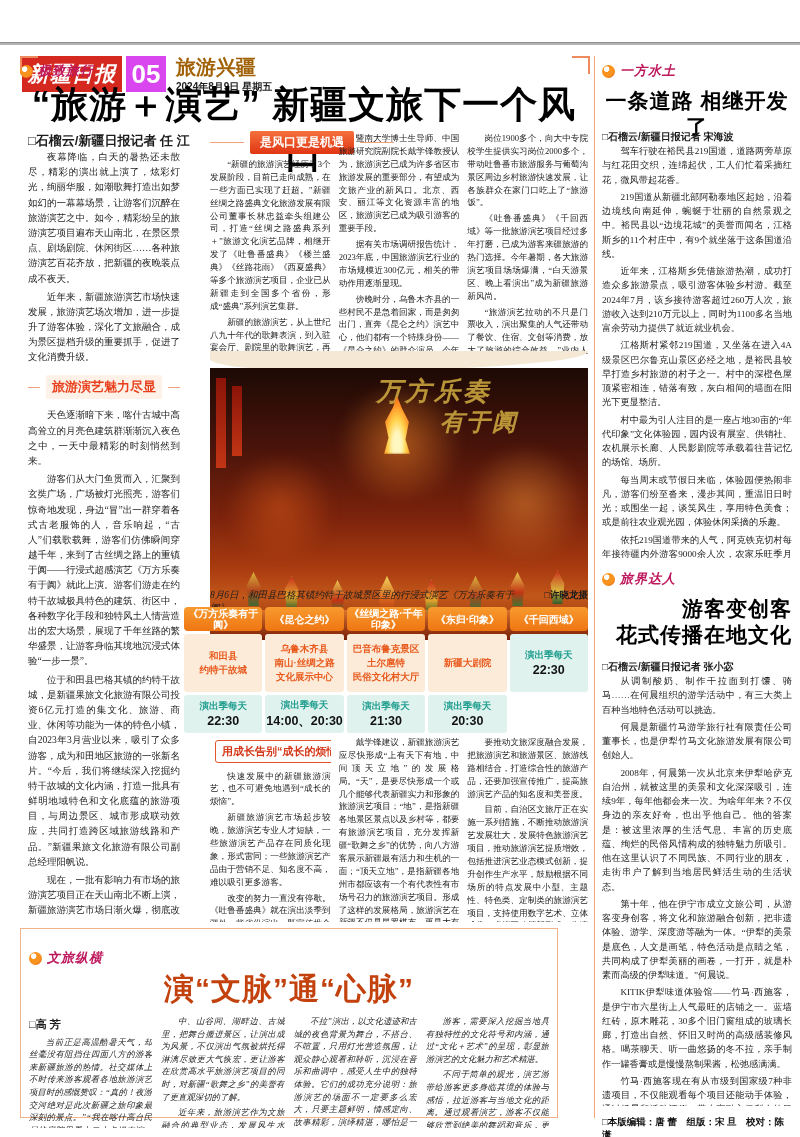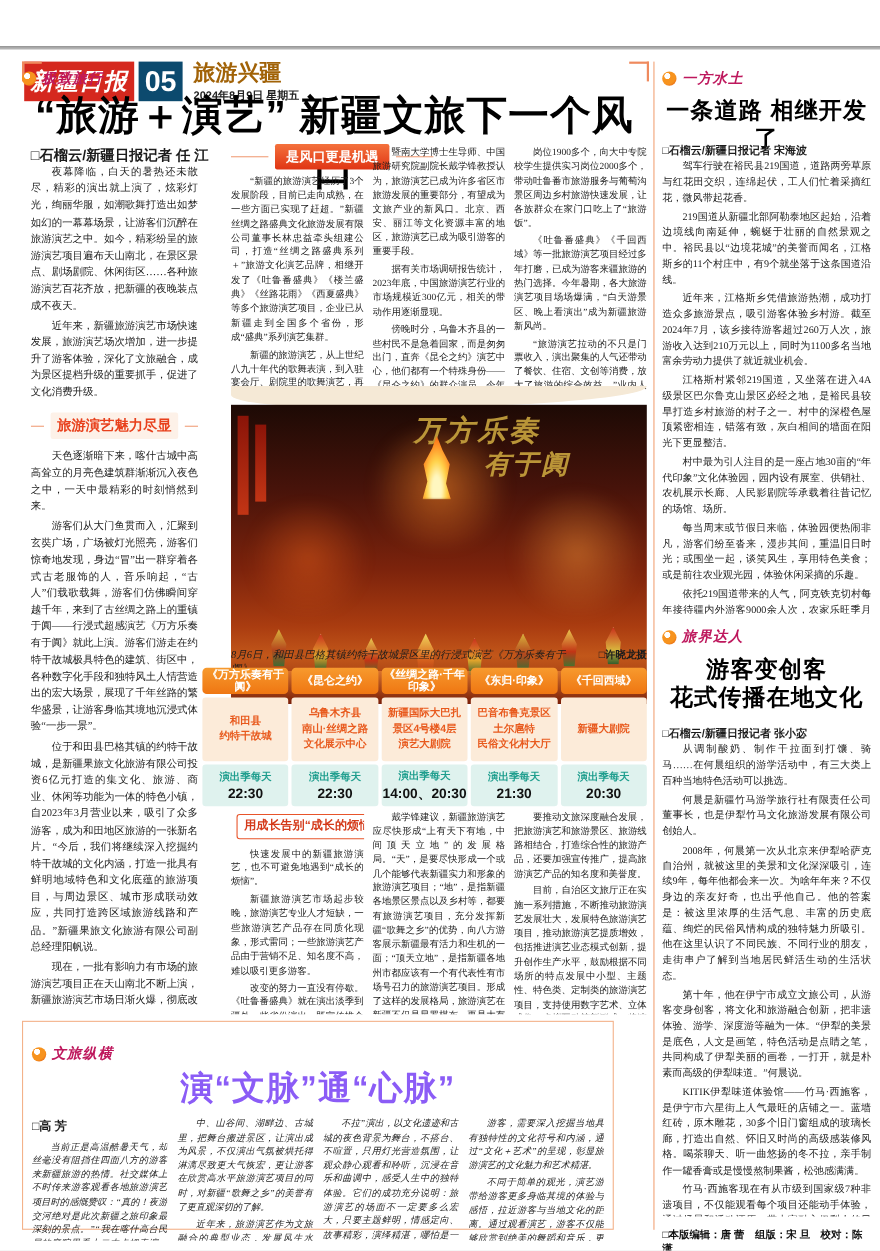--- a/index.html
+++ b/index.html
@@ -3,21 +3,21 @@
 <meta charset="utf-8">
 <style>
   html,body{margin:0;padding:0;background:#e9e9e9;}
   .page{position:relative;width:800px;height:1137px;background:#fff;margin:0 auto;overflow:hidden;
         font-family:"Liberation Serif","DejaVu Serif",serif;color:#1c1c1c;}
   
   .top-rule{position:absolute;left:0;top:42px;width:800px;height:2px;background:#b3b3b3;border-top:1px solid #8f8f8f;}
   .masthead{position:absolute;left:22px;top:56px;display:flex;align-items:flex-start;gap:4px;}
   .mh-logo{width:100px;height:36px;background:#d5281e;color:#fff;display:flex;align-items:center;justify-content:center;
            font-family:"Liberation Serif",serif;font-weight:bold;font-size:21px;font-style:italic;letter-spacing:1px;transform-origin:left;}
-  .mh-pageno{width:40px;height:36px;background:#0c4a6e;color:#fff;display:flex;align-items:center;justify-content:center;
+  .mh-pageno{width:40px;height:36px;background:#d946ef;color:#fff;display:flex;align-items:center;justify-content:center;
              font-family:"Liberation Sans","DejaVu Sans",sans-serif;font-weight:bold;font-size:26px;text-align:center;}
   .mh-right{margin-left:6px;}
   .mh-section{font-family:"Liberation Sans",sans-serif;font-weight:bold;font-size:20px;line-height:22px;color:#a16207;}
   .mh-date{font-family:"Liberation Sans",sans-serif;font-size:10px;font-weight:bold;color:#222;margin-top:2px;}
   
   .bracket{position:absolute;width:16px;height:16px;}
   .bracket.tl{left:20px;top:56px;border-left:2px solid #ef8a5e;border-top:2px solid #ef8a5e;}
   .bracket.tr{left:572px;top:56px;border-right:2px solid #ef8a5e;border-top:2px solid #ef8a5e;}
   .v-divider{position:absolute;left:594px;top:56px;width:1px;height:1062px;background:#f2a377;}
   
@@ -76,21 +76,21 @@
   .grow-cols{position:absolute;left:210px;top:736px;width:378px;height:186px;display:flex;gap:8px;}
   .grow-cols .gcol{flex:1;overflow:hidden;font-size:8.6px;line-height:1.5;}
   .subheadB-row{display:flex;align-items:center;gap:5px;margin:4px 0 7px;}
   .subheadB-row .ln{flex:1;height:1px;background:#f0a07a;}
   .subheadB{border:1px solid #e8542a;color:#d43a1a;font-family:"Liberation Sans",sans-serif;font-weight:bold;
             font-size:11px;padding:2px 6px;border-radius:3px;white-space:nowrap;}
   
   .bottom-frame{position:absolute;left:20px;top:928px;width:538px;height:190px;border:1px solid #f3b28a;
                 box-sizing:border-box;padding:20px 8px 6px;}
   .bottom-headline{text-align:center;font-family:"Liberation Sans",sans-serif;font-weight:bold;font-size:30px;
-                   letter-spacing:1px;margin:2px 0 6px;color:#8b5cf6;}
+                   letter-spacing:1px;margin:2px 0 6px;color:#c2410c;}
   .bottom-cols{display:flex;gap:9px;height:112px;justify-content:space-between;}
   .bottom-cols .bcol{flex:1;overflow:hidden;font-size:8.4px;line-height:1.5;font-style:italic;}
   .bottom-byline{font-family:"Liberation Sans",sans-serif;font-weight:bold;font-style:normal;font-size:11px;margin-bottom:4px;}
   
   .sb{position:absolute;left:602px;width:190px;}
   .sb-kicker-1{top:62px;}
   .sb-headline{font-family:"Liberation Sans",sans-serif;font-weight:bold;font-size:21px;text-align:center;
                letter-spacing:1px;color:#000;line-height:1.25;}
   .sb-byline{font-family:"Liberation Sans",sans-serif;font-weight:bold;font-size:10px;margin:8px 0 6px;}
   .sb-body{font-size:9.2px;line-height:1.55;overflow:hidden;}
@@ -194,23 +194,20 @@
     <div class="hd">《万方乐奏有于阗》</div>
     <div class="hd">《昆仑之约》</div>
     <div class="hd">《丝绸之路·千年印象》</div>
     <div class="hd">《东归·印象》</div>
     <div class="hd">《千回西域》</div>
     <div class="vn">和田县
 约特干故城</div>
     <div class="vn">乌鲁木齐县
 南山·丝绸之路
 文化展示中心</div>
-    <div class="vn">新疆国际大巴扎
-景区4号楼4层
-演艺大剧院</div>
     <div class="vn">巴音布鲁克景区
 土尔扈特
 民俗文化村大厅</div>
     <div class="vn">新疆大剧院</div>
     <div class="tm">
         <span class="lbl">演出季每天</span>
         <span class="val">22:30</span>
       </div>
     <div class="tm">
         <span class="lbl">演出季每天</span>
@@ -292,21 +289,21 @@
       <p>江格斯村紧邻219国道，又坐落在进入4A级景区巴尔鲁克山景区必经之地，是裕民县较早打造乡村旅游的村子之一。村中的深橙色屋顶紧密相连，错落有致，灰白相间的墙面在阳光下更显整洁。</p>
       <p>村中最为引人注目的是一座占地30亩的“年代印象”文化体验园，园内设有展室、供销社、农机展示长廊、人民影剧院等承载着往昔记忆的场馆、场所。</p>
       <p>每当周末或节假日来临，体验园便热闹非凡，游客们纷至沓来，漫步其间，重温旧日时光；或围坐一起，谈笑风生，享用特色美食；或是前往农业观光园，体验休闲采摘的乐趣。</p>
       <p>依托219国道带来的人气，阿克铁克切村每年接待疆内外游客9000余人次，农家乐旺季月收入达3万元。</p>
     </div>
 
   <div class="sb kicker" style="top:570px;">
     <span class="kdot"></span>
     <span>旅界达人</span>
   </div>
-  <div class="sb sb-headline" style="top:596px;">
+  <div class="sb sb-headline" style="top:596px;text-align:right;">
     <div>游客变创客</div>
     <div>花式传播在地文化</div>
   </div>
   <div class="sb sb-byline" style="top:652px;">□石榴云/新疆日报记者 张小宓</div>
   <div class="sb sb-body body-txt" style="top:674px;height:432px;">
       <p>从调制酸奶、制作干拉面到打馕、骑马……在何晨组织的游学活动中，有三大类上百种当地特色活动可以挑选。</p>
       <p>何晨是新疆竹马游学旅行社有限责任公司董事长，也是伊犁竹马文化旅游发展有限公司创始人。</p>
       <p>2008年，何晨第一次从北京来伊犁哈萨克自治州，就被这里的美景和文化深深吸引，连续9年，每年他都会来一次。为啥年年来？不仅身边的亲友好奇，也出乎他自己。他的答案是：被这里浓厚的生活气息、丰富的历史底蕴、绚烂的民俗风情构成的独特魅力所吸引。他在这里认识了不同民族、不同行业的朋友，走街串户了解到当地居民鲜活生动的生活状态。</p>
       <p>第十年，他在伊宁市成立文旅公司，从游客变身创客，将文化和旅游融合创新，把非遗体验、游学、深度游等融为一体。“伊犁的美景是底色，人文是画笔，特色活动是点睛之笔，共同构成了伊犁美丽的画卷，一打开，就是朴素而高级的伊犁味道。”何晨说。</p>
       <p>KITIK伊犁味道体验馆——竹马·西施客，是伊宁市六星街上人气最旺的店铺之一。蓝墙红砖，原木雕花，30多个旧门窗组成的玻璃长廊，打造出自然、怀旧又时尚的高级感装修风格。喝茶聊天、听一曲悠扬的冬不拉，亲手制作一罐香膏或是慢慢熬制果酱，松弛感满满。</p>

